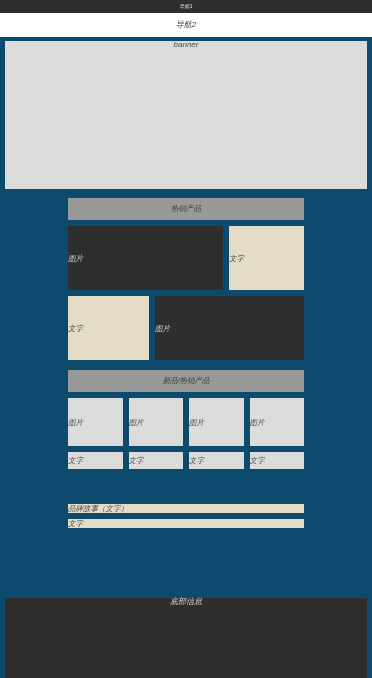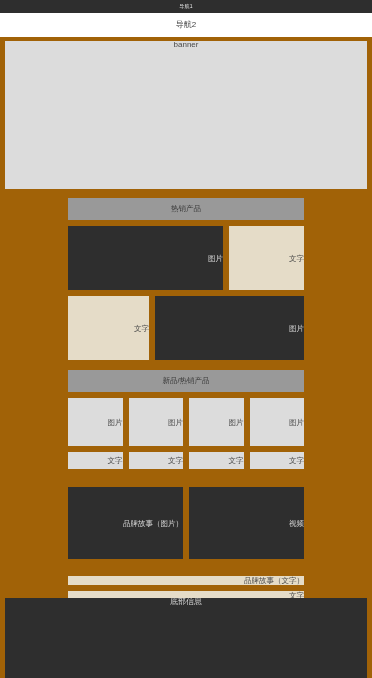--- a/index.html
+++ b/index.html
@@ -9,21 +9,22 @@
     height: 678px;
     background: #ffffff;
     font-family: "Liberation Sans", "DejaVu Sans", sans-serif;
     overflow: hidden;
   }
 
   #page {
     position: relative;
     width: 372px;
     height: 678px;
-    background: #a16207;
+    background: #0c4a6e;
+    font-style: italic;
   }
 
   
   .nav-primary {
     position: absolute;
     left: 0; top: 0;
     width: 372px; height: 13px;
     background: #2e2e2e;
     display: flex;
     align-items: center;
@@ -87,21 +88,21 @@
   .section-bar-label {
     color: #3a3a3a;
     font-size: 7.5px;
     line-height: 1;
   }
 
   
   .blk {
     display: flex;
     align-items: center;
-    justify-content: flex-end;
+    justify-content: flex-start;
     text-align: center;
     line-height: 1.2;
   }
   .blk-dark  { background: #2e2e2e; color: #d8d8d8; }
   .blk-beige { background: #e5dcc8; color: #4a4a4a; }
   .blk-gray  { background: #dcdcdc; color: #4a4a4a; }
   .blk-label { font-size: 7.5px; }
 
   
   .hot-section    { top: 198px; }
@@ -235,28 +236,20 @@
         <div class="blk blk-gray cat-txt">
           <span class="blk-label">文字</span>
         </div>
       </div>
 
     </div>
   </div>
 
   <div class="content brand-section">
 
-    <div class="brand-row brand-row-img">
-      <div class="blk blk-dark brand-half">
-        <span class="blk-label">品牌故事（图片）</span>
-      </div>
-      <div class="blk blk-dark brand-half">
-        <span class="blk-label">视频</span>
-      </div>
-    </div>
 
     <div class="brand-row brand-row-txt">
       <div class="blk blk-beige brand-half">
         <span class="blk-label">品牌故事（文字）</span>
       </div>
       <div class="blk blk-beige brand-half">
         <span class="blk-label">文字</span>
       </div>
     </div>
   </div>

